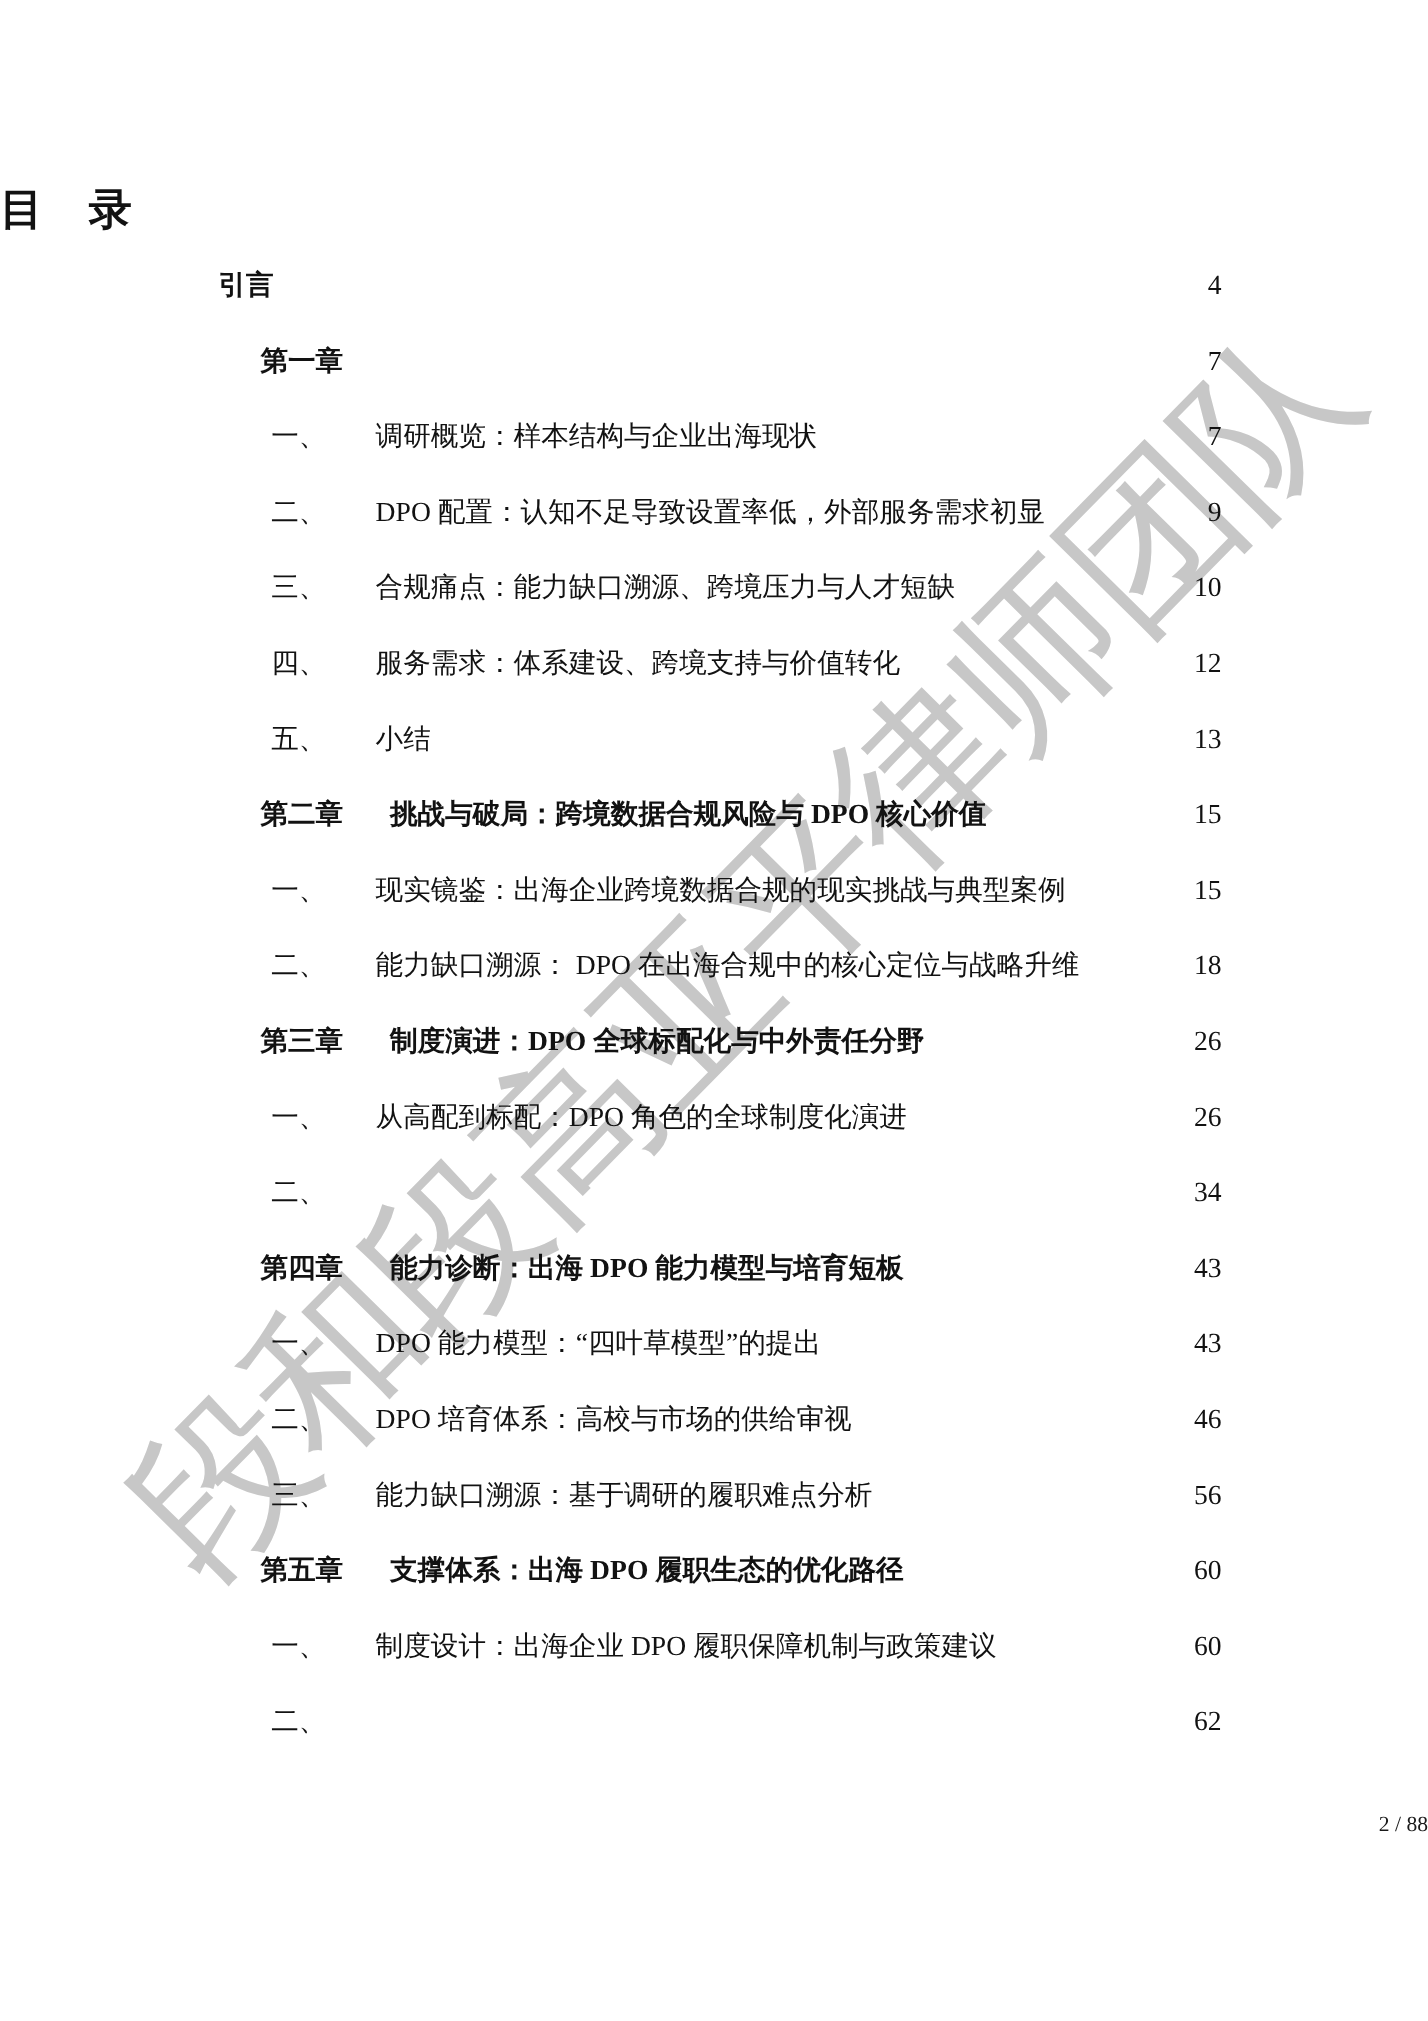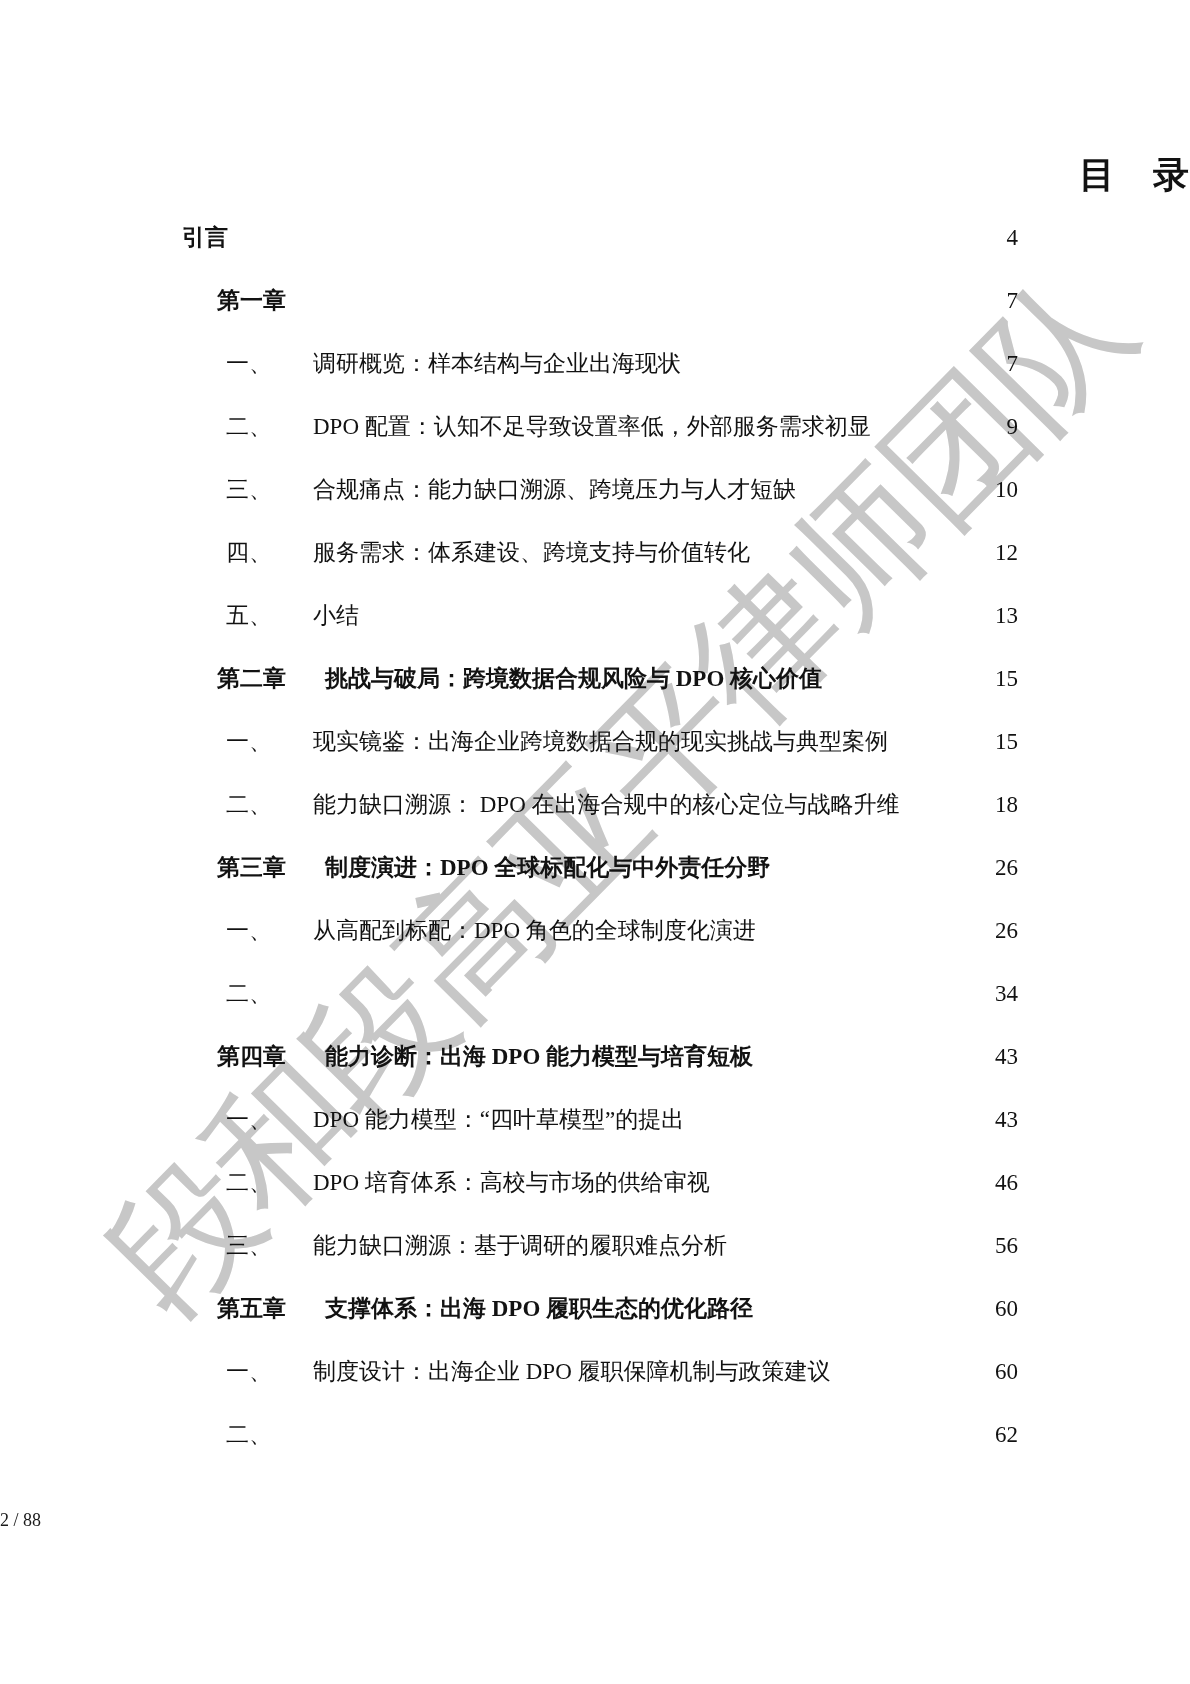--- a/index.html
+++ b/index.html
@@ -22,21 +22,21 @@
     color: #c7c7c7;
     white-space: nowrap;
     z-index: 1;
     font-weight: 400;
     user-select: none;
   }
 
   .doc-title {
     position: absolute;
     top: 157px; left: 0; width: 100%;
-    text-align: right;
+    text-align: left;
     font-size: 36px; line-height: 36px;
     font-weight: 700;
     z-index: 2;
     letter-spacing: 1px;
   }
 
   .toc {
     position: absolute;
     left: 182px; top: 206px; width: 836px;
     z-index: 2;
@@ -67,21 +67,21 @@
     margin: 0 3px 0 2px;
     background-image: radial-gradient(circle, #151515 1.3px, rgba(0,0,0,0) 1.6px);
     background-size: 7px 8px;
     background-position: 2px 36px;
     background-repeat: repeat-x;
   }
 
   .footer {
     position: absolute;
     top: 1508px; left: 0; width: 100%;
-    text-align: left;
+    text-align: right;
     font-size: 18px; line-height: 24px;
     z-index: 2;
     color: #1a1a1a;
   }
 </style>
 </head>
 <body>
 
 <div class="page">
 

